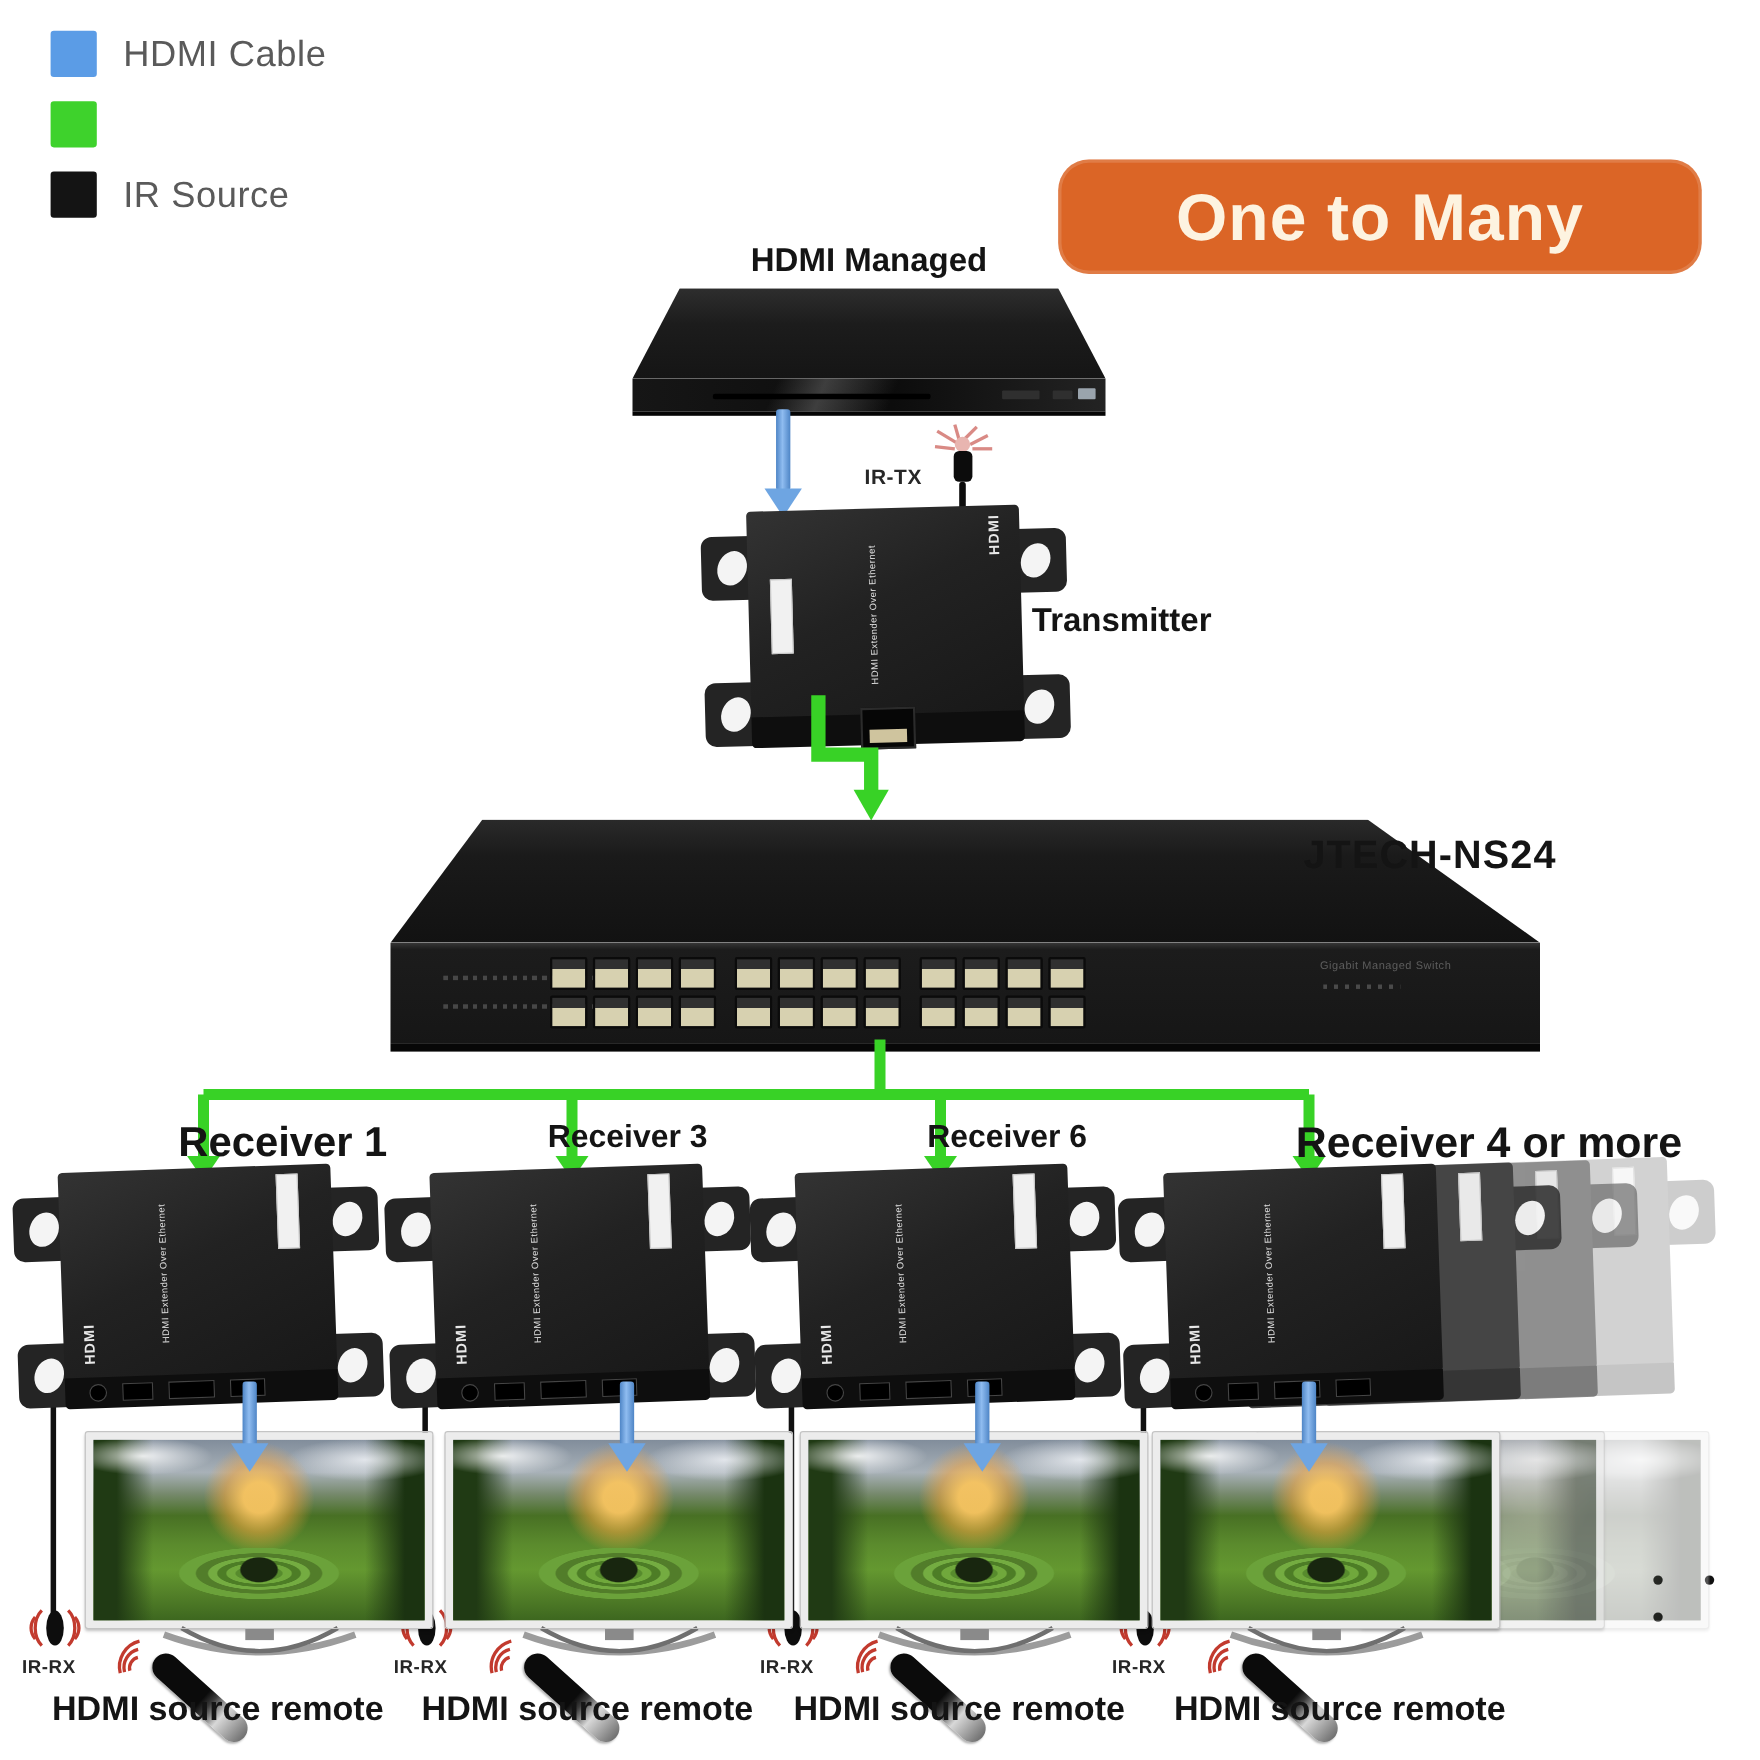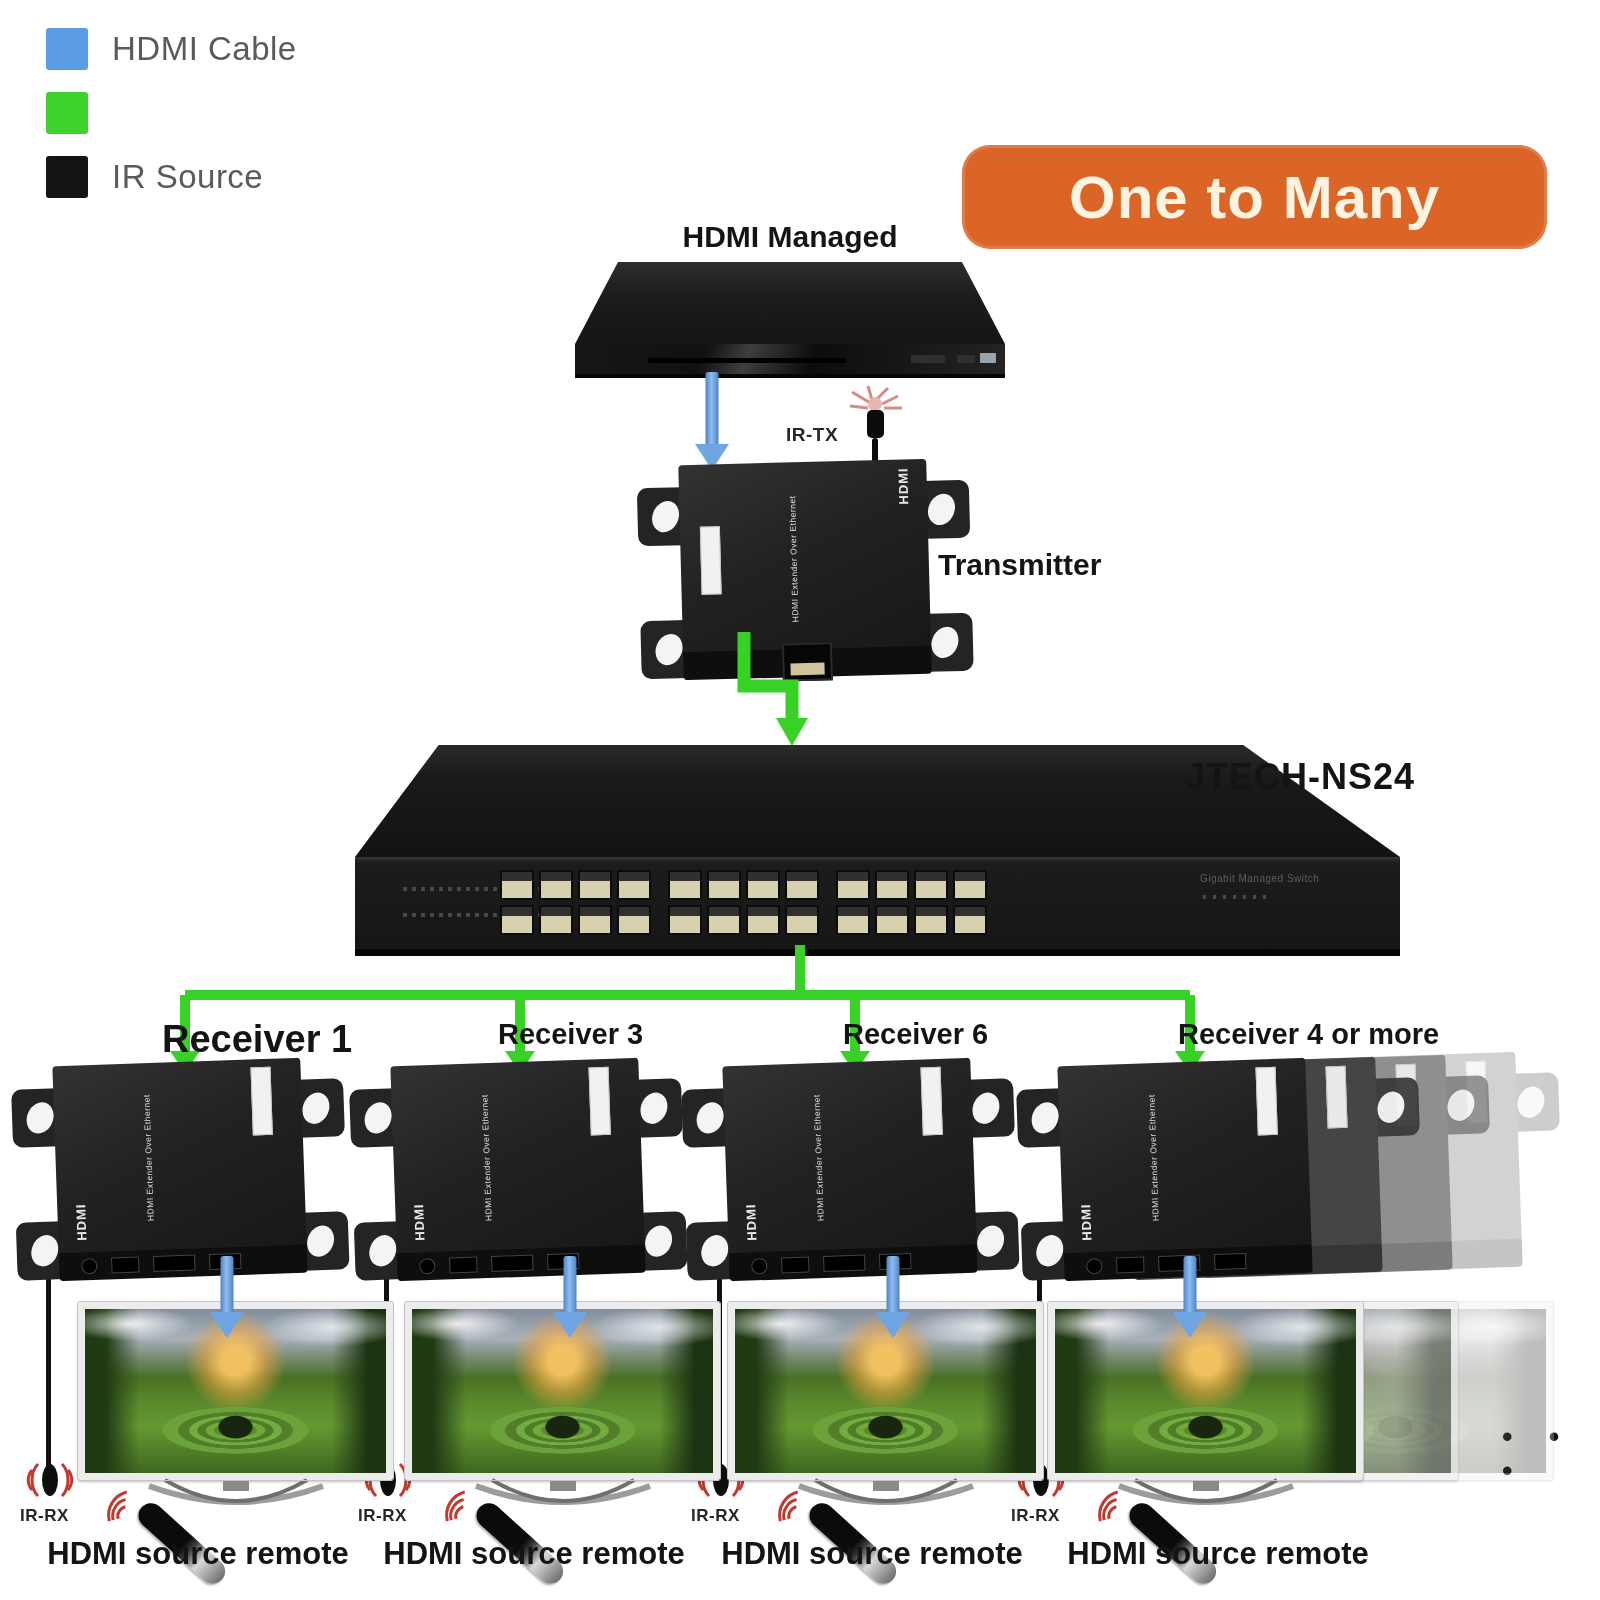--- a/index.html
+++ b/index.html
@@ -240,21 +240,21 @@
     <path d="M700,10 V60 M85,60 H1090 M85,60 V118 M420,60 V118 M755,60 V118 M1090,60 V118" fill="none" stroke="#38d226" stroke-width="10"></path>
     <polygon points="70,116 100,116 85,138" fill="#38d226"></polygon>
     <polygon points="405,116 435,116 420,138" fill="#38d226"></polygon>
     <polygon points="740,116 770,116 755,138" fill="#38d226"></polygon>
     <polygon points="1075,116 1105,116 1090,138" fill="#38d226"></polygon>
   </svg>
 
   <div class="h-label" style="left:162px;top:1018px;font-size:38px;">Receiver 1</div>
   <div class="h-label" style="left:498px;top:1018px;font-size:29px;">Receiver 3</div>
   <div class="h-label" style="left:843px;top:1018px;font-size:29px;">Receiver 6</div>
-  <div class="h-label" style="left:1178px;top:1018px;font-size:29px;">Receiver 4 or more</div>
+  <div class="h-label" style="left:1178px;top:1018px;font-size:39px;">Receiver 4 or more</div>
 
   <div class="extbox ghostbox g3" style="left:1245px;top:1056px;transform:rotate(-2deg);z-index:0;">
     <div class="ear" style="right:-16px;top:22px;background:#9c9c9c;">
         <div class="hole"></div>
       </div>
     <div class="ebody">
         <div class="sticker" style="right:30px;top:8px;width:18px;height:60px;"></div>
       </div>
     <div class="efront" style="background:#8d8d8d;"></div>
   </div>

